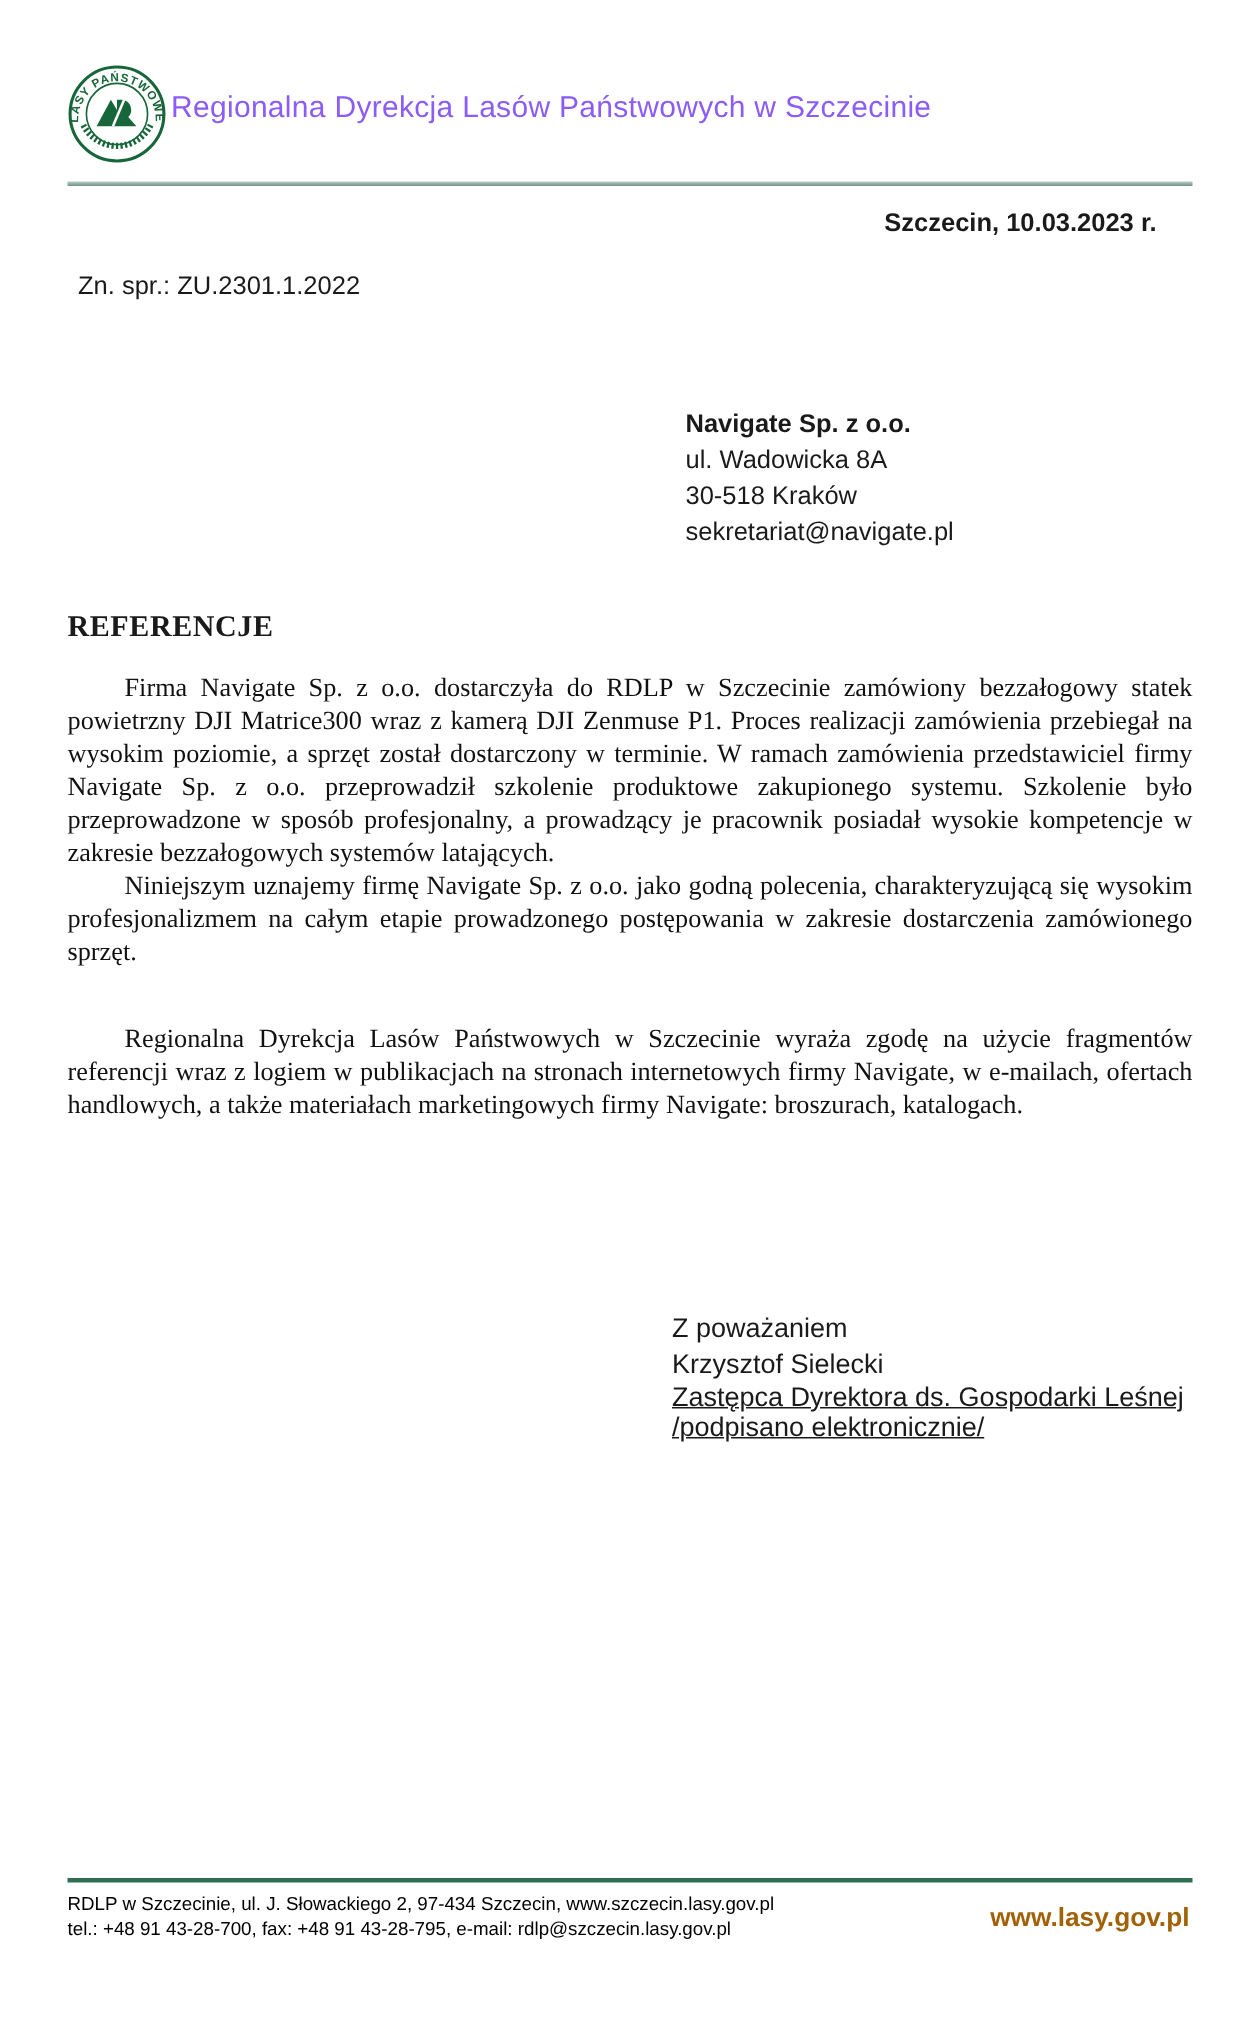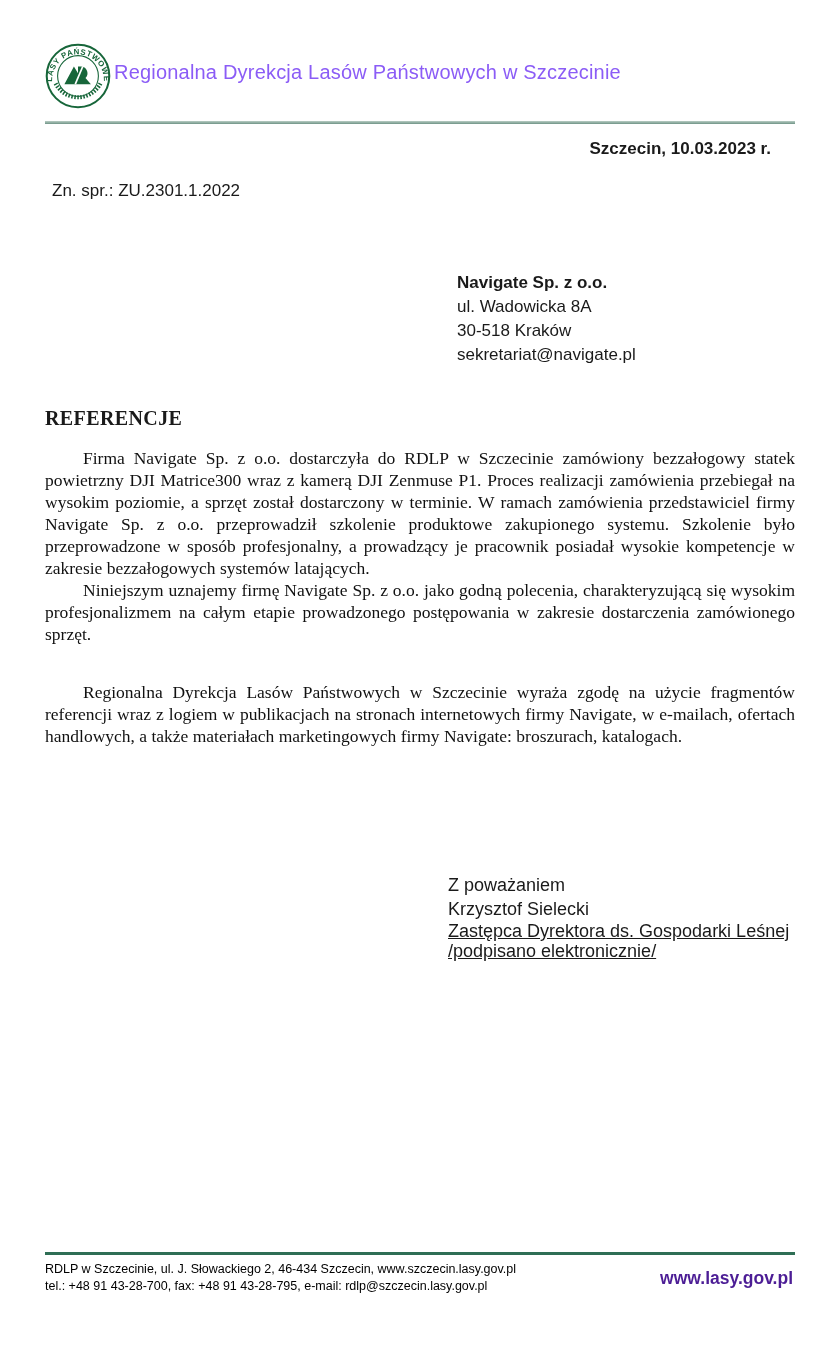--- a/index.html
+++ b/index.html
@@ -99,21 +99,21 @@
     left: 45px; top: 1261px;
     font-size: 12.5px;
     line-height: 17px;
     color: #000;
   }
   .footer-link {
     position: absolute;
     right: 45px; top: 1268px;
     font-size: 17.5px;
     font-weight: bold;
-    color: #4c1d95;
+    color: #a16207;
   }
 </style>
 </head>
 <body>
 
 <div class="page">
 
   <div class="logo">
     <svg viewBox="0 0 100 100" width="68" height="68" aria-hidden="true">
       <circle cx="50" cy="50" r="46" fill="none" stroke="#17663a" stroke-width="3"></circle>
@@ -152,18 +152,18 @@
 
   <div class="signature">
     <div class="closing">Z poważaniem</div>
     <div class="signer-name">Krzysztof Sielecki</div>
     <div class="signer-role">Zastępca Dyrektora ds. Gospodarki Leśnej</div>
     <div class="signer-note">/podpisano elektronicznie/</div>
   </div>
 
   <div class="footer-rule"></div>
   <div class="footer-text">
-    <div>RDLP w Szczecinie, ul. J. Słowackiego 2, 46-434 Szczecin, www.szczecin.lasy.gov.pl</div>
+    <div>RDLP w Szczecinie, ul. J. Słowackiego 2, 97-434 Szczecin, www.szczecin.lasy.gov.pl</div>
     <div>tel.: +48 91 43-28-700, fax: +48 91 43-28-795, e-mail: rdlp@szczecin.lasy.gov.pl</div>
   </div>
   <div class="footer-link">www.lasy.gov.pl</div>
 
 </div>
 
 </body></html>

